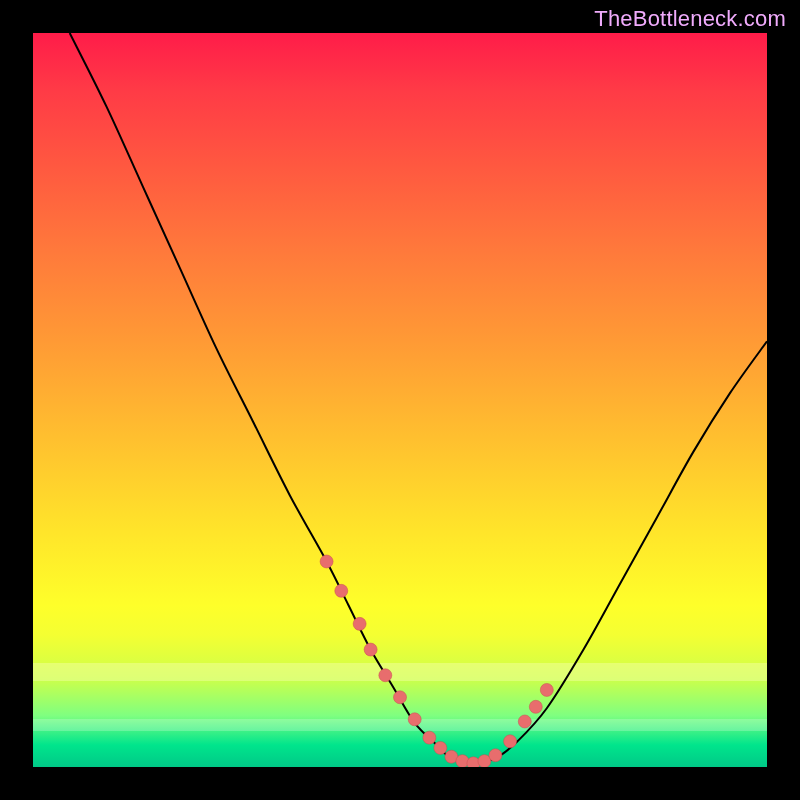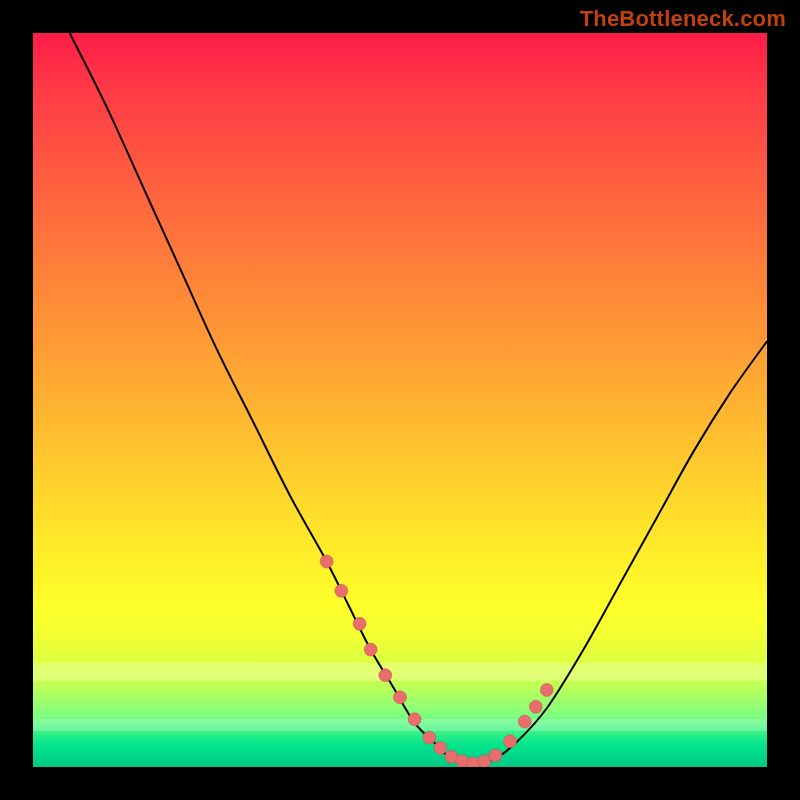--- a/index.html
+++ b/index.html
@@ -14,23 +14,23 @@
   .frame {
     position: relative;
     width: 800px;
     height: 800px;
     background: #000;
   }
   .watermark {
     position: absolute;
     top: 6px;
     right: 14px;
-    color: #c2410c;
+    color: #f0abfc;
     font-size: 22px;
-    font-weight: 700;
+    font-weight: 400;
     letter-spacing: 0.2px;
     z-index: 50;
   }
   .plot {
     position: absolute;
     left: 33px;
     top: 33px;
     width: 734px;
     height: 734px;
     background: linear-gradient(to bottom,

